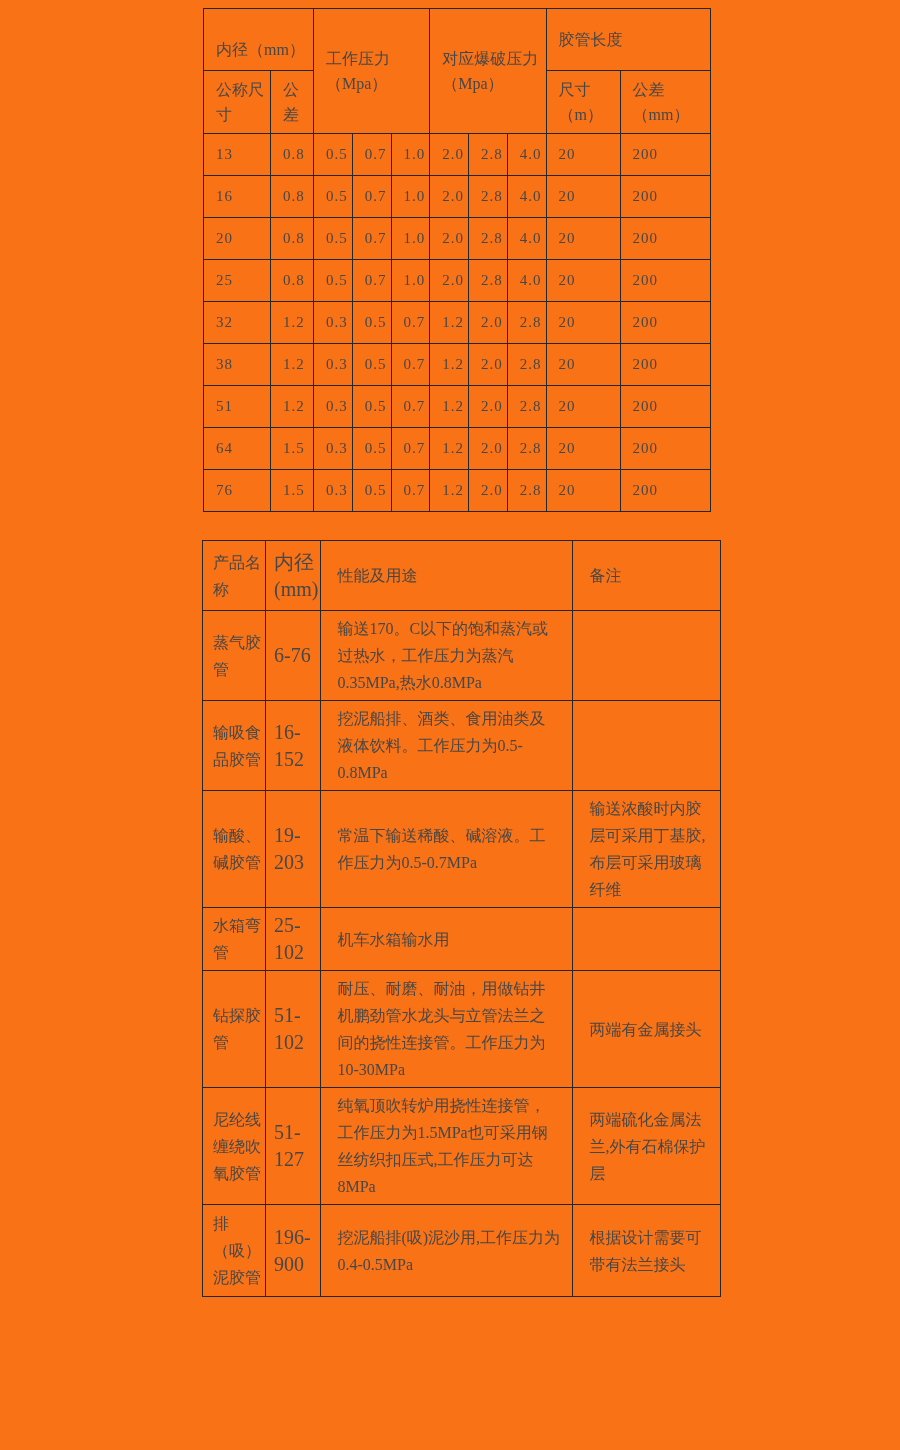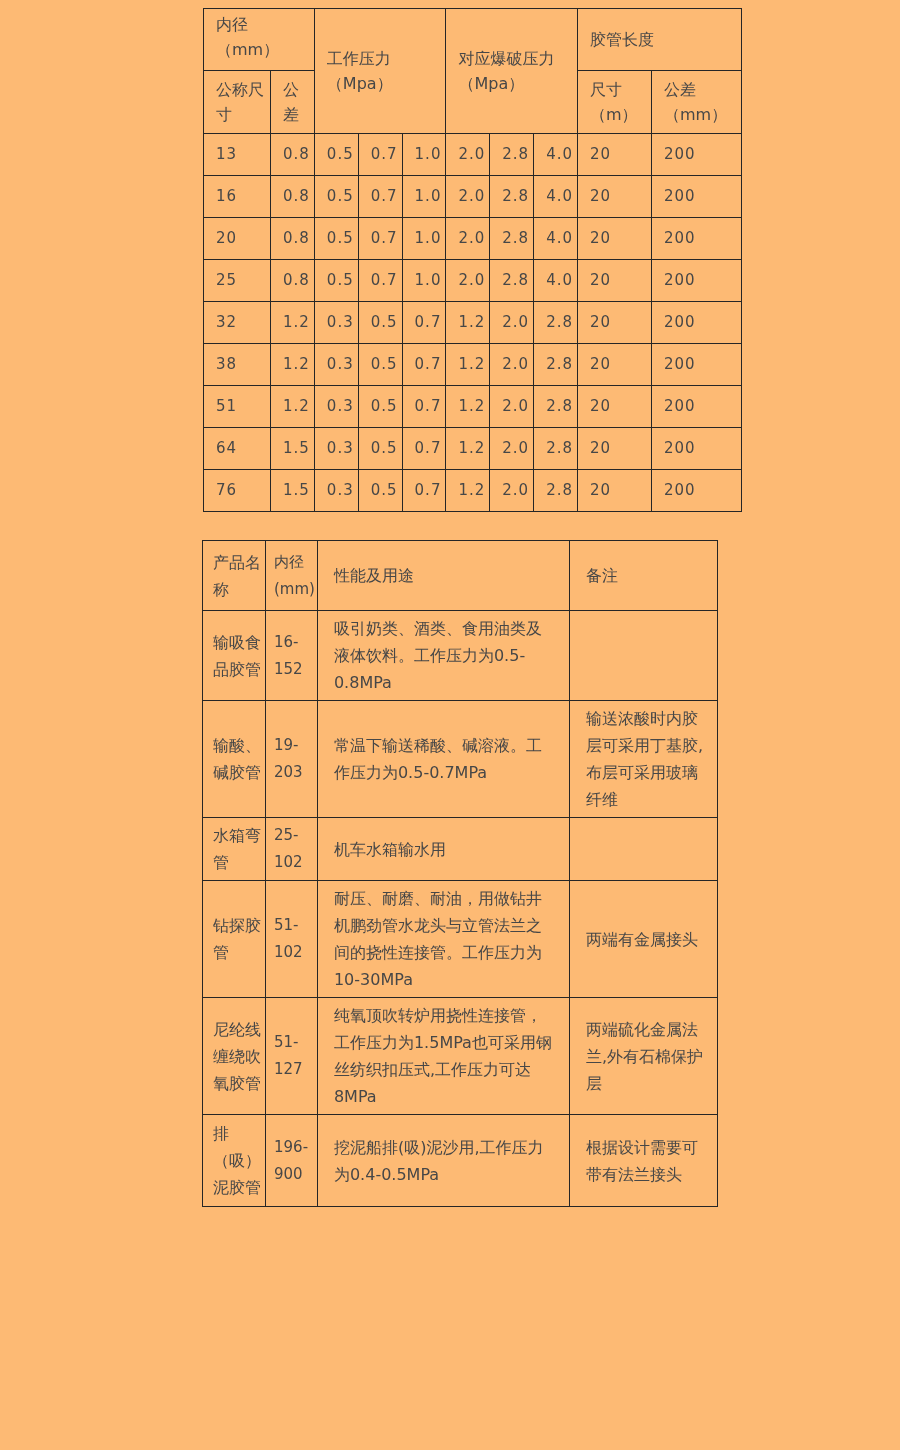--- a/index.html
+++ b/index.html
@@ -6,22 +6,23 @@
     margin: 0;
     padding: 0;
     background: #ffffff;
     font-family: "DejaVu Sans", sans-serif;
     color: #474747;
   }
   .page {
     position: relative;
     width: 900px;
     height: 1450px;
-    background: #fdba74;
+    background: #f97316;
     overflow: hidden;
+    font-family: Liberation Serif, serif;
   }
   table {
     border-collapse: collapse;
     table-layout: fixed;
     position: absolute;
   }
   td {
     border: 1px solid #262626;
     vertical-align: middle;
     white-space: pre-line;
@@ -42,21 +43,21 @@
   }
   .t1 td.vbottom { vertical-align: bottom; padding-bottom: 8px; }
   
   .t2 { left: 202px; top: 540px; }
   .t2 td {
     font-size: 16px;
     line-height: 27px;
     letter-spacing: 0;
   }
   .t2 td.c1 { padding: 4px 4px 4px 10px; margin-top: 32px; }
-  .t2 td.c2 { padding: 4px 2px 4px 8px; font-size: 15px; }
+  .t2 td.c2 { padding: 4px 2px 4px 8px; font-size: 20px; }
   .t2 td.c3 { padding: 4px 12px 4px 16px; }
   .t2 td.c4 { padding: 4px 10px 4px 16px; margin-left: 12px; }
   .t2 td.hd { vertical-align: middle; }
 </style>
 </head>
 <body>
 
 <div class="page">
 
   <table class="t1">
@@ -211,26 +212,33 @@
     </colgroup>
     <tbody>
       <tr style="height:70px">
         <td class="c1 hd">产品名
 称</td>
         <td class="c2 hd">内径
 (mm)</td>
         <td class="c3 hd">性能及用途</td>
         <td class="c4 hd">备注</td>
       </tr>
+      <tr style="height:90px">
+        <td class="c1">蒸气胶
+管</td>
+        <td class="c2">6-76</td>
+        <td class="c3">输送170。C以下的饱和蒸汽或过热水，工作压力为蒸汽0.35MPa,热水0.8MPa</td>
+        <td class="c4"></td>
+      </tr>
       <tr style="height:69px">
         <td class="c1">输吸食
 品胶管</td>
         <td class="c2">16-
 152</td>
-        <td class="c3">吸引奶类、酒类、食用油类及液体饮料。工作压力为0.5-0.8MPa</td>
+        <td class="c3">挖泥船排、酒类、食用油类及液体饮料。工作压力为0.5-0.8MPa</td>
         <td class="c4"></td>
       </tr>
       <tr style="height:85px">
         <td class="c1">输酸、
 碱胶管</td>
         <td class="c2">19-
 203</td>
         <td class="c3">常温下输送稀酸、碱溶液。工作压力为0.5-0.7MPa</td>
         <td class="c4">输送浓酸时内胶层可采用丁基胶,布层可采用玻璃纤维</td>
       </tr>

